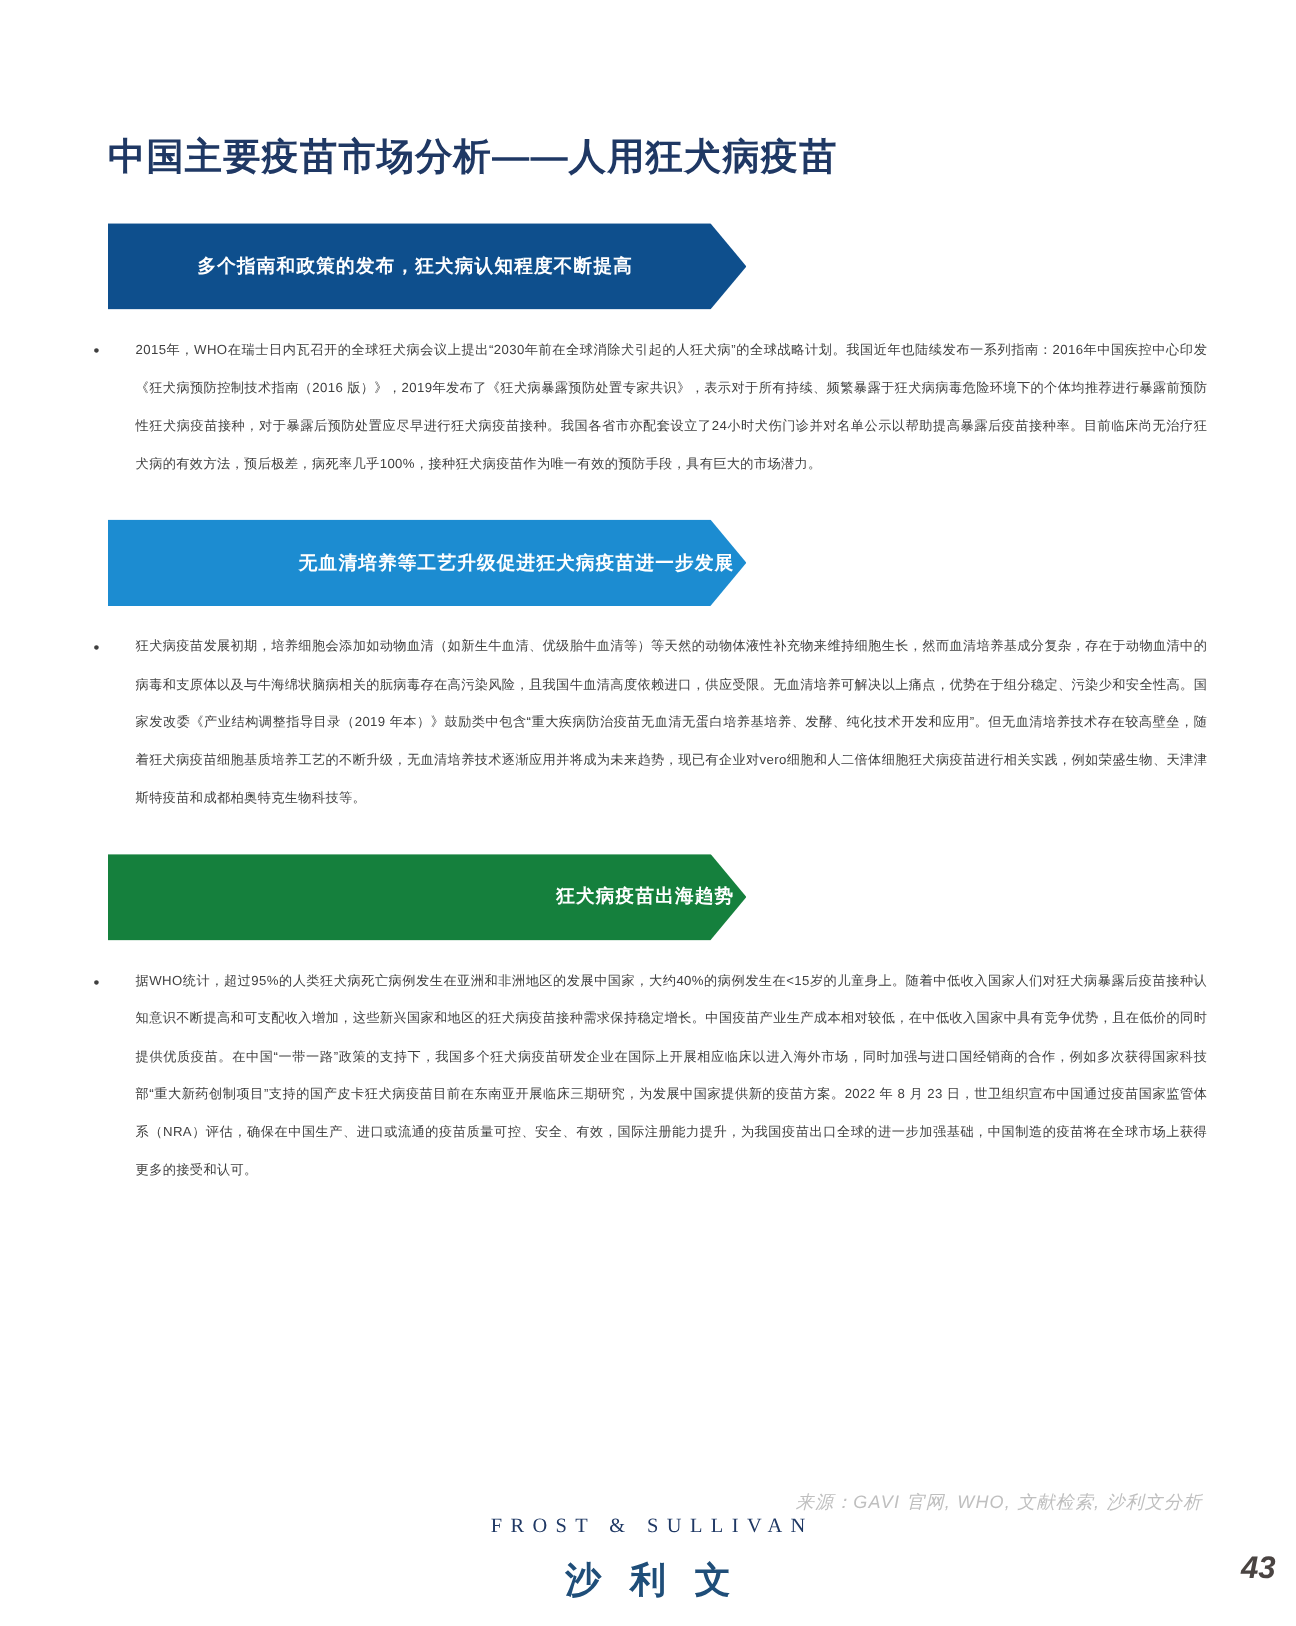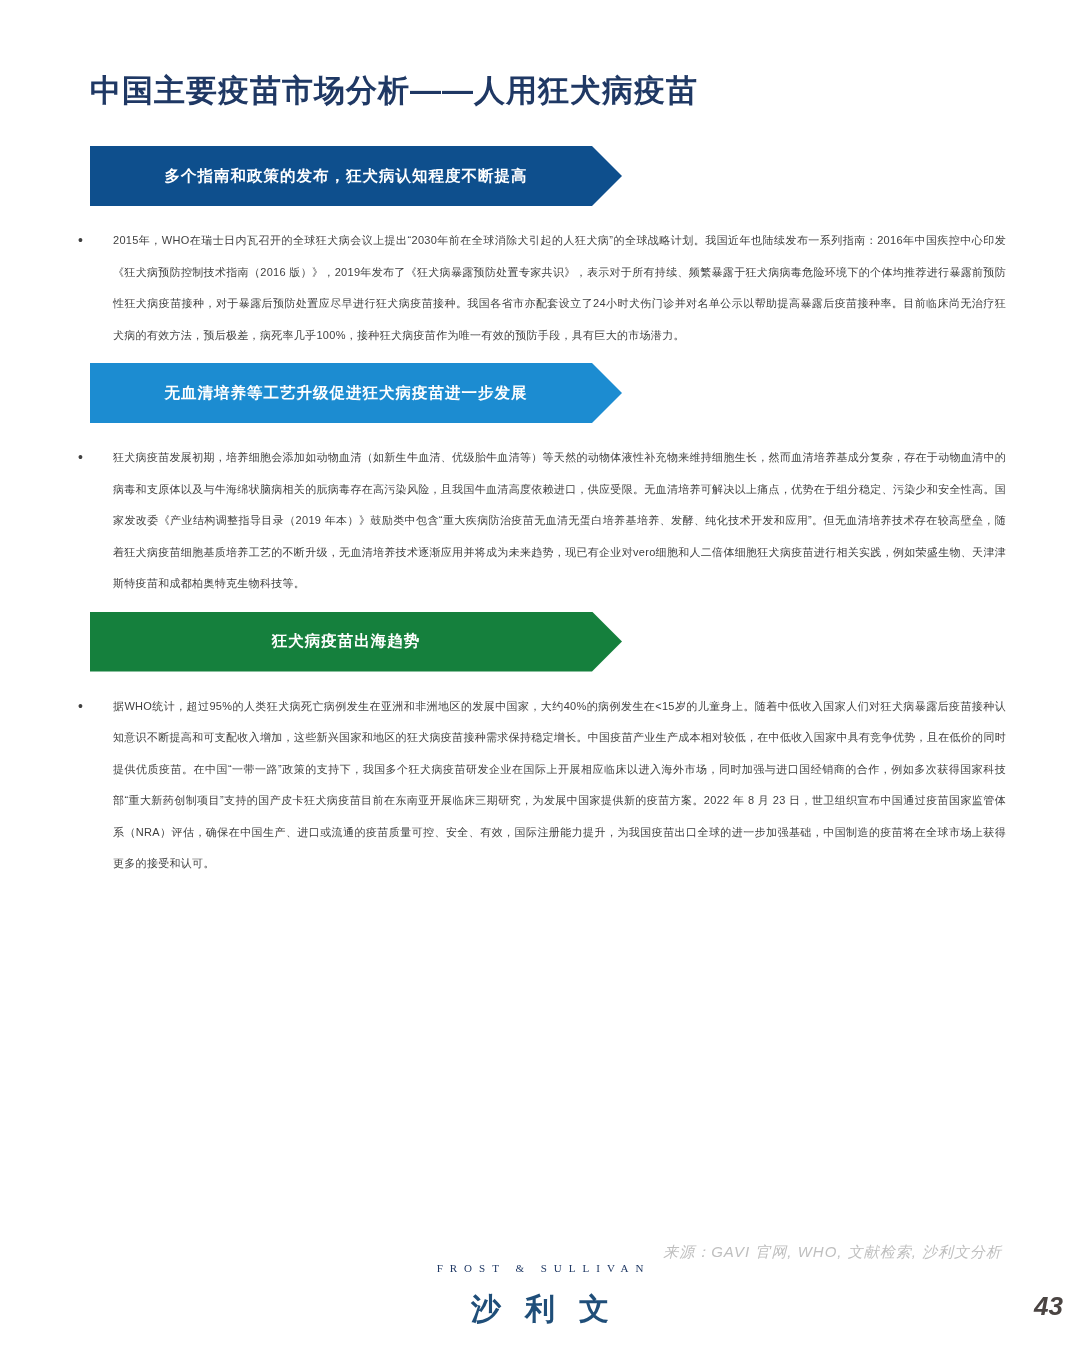--- a/index.html
+++ b/index.html
@@ -14,21 +14,21 @@
     overflow: hidden;
   }
   .content {
     position: absolute;
     left: 90px;
     right: 74px;
     top: 0;
   }
   .page-title {
     margin: 0;
-    padding-top: 68px;
+    padding-top: 108px;
     font-size: 31px;
     line-height: 46px;
     font-weight: bold;
     letter-spacing: 1px;
     color: #1F3864;
   }
   .section-header {
     margin-top: 66px;
     display: flex;
     align-items: center;
@@ -41,21 +41,21 @@
   }
   .section-header .hd-text {
     font-size: 15.5px;
     font-weight: bold;
     letter-spacing: 1.5px;
     color: #1F3864;
   }
   .banner {
     margin-top: 32px;
     width: 532px;
-    height: 60px;
+    height: 72px;
     display: flex;
     align-items: center;
     justify-content: center;
     clip-path: polygon(0 0, calc(100% - 30px) 0, 100% 50%, calc(100% - 30px) 100%, 0 100%);
   }
   .banner .banner-text {
     color: #ffffff;
     font-weight: bold;
     font-size: 15.5px;
     letter-spacing: 1px;
@@ -75,39 +75,39 @@
     color: #3F3F3F;
   }
   .para .para-text {
     flex: 1;
     font-size: 11px;
     line-height: 31.5px;
     letter-spacing: 0.3px;
     color: #3F3F3F;
     text-align: justify;
   }
-  .gap-lg { margin-top: 12px; }
+  .gap-lg { margin-top: 30px; justify-content: flex-end; }
   .source-line {
     position: absolute;
     right: 78px;
     top: 1243px;
     font-size: 15px;
     font-style: italic;
     letter-spacing: 1px;
     color: #BFBFBF;
   }
   .logo {
     position: absolute;
     left: 0; right: 0;
     top: 1262px;
     text-align: center;
   }
   .logo-top {
     font-family: "Liberation Serif", "DejaVu Serif", serif;
-    font-size: 11px;
+    font-size: 17px;
     letter-spacing: 7px;
     color: #1F3864;
     padding-left: 7px;
   }
   .logo-cn {
     margin-top: 15px;
     font-size: 30px;
     font-weight: bold;
     letter-spacing: 24px;
     padding-left: 24px;

